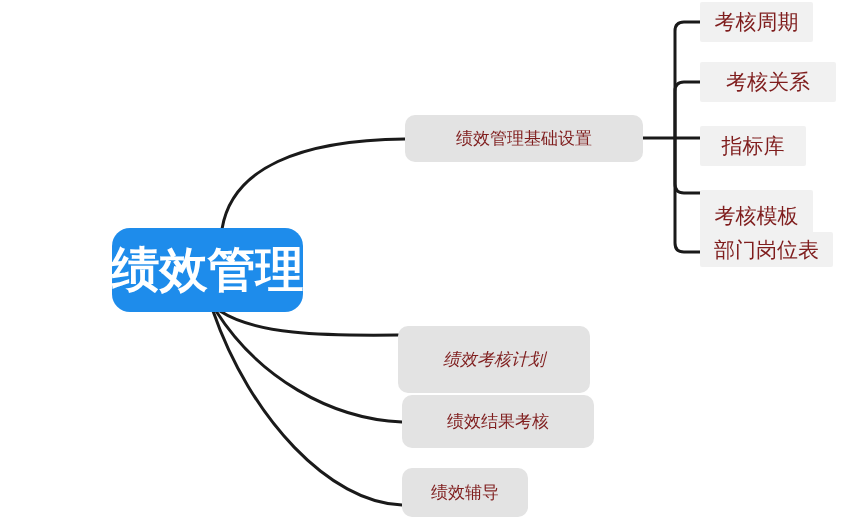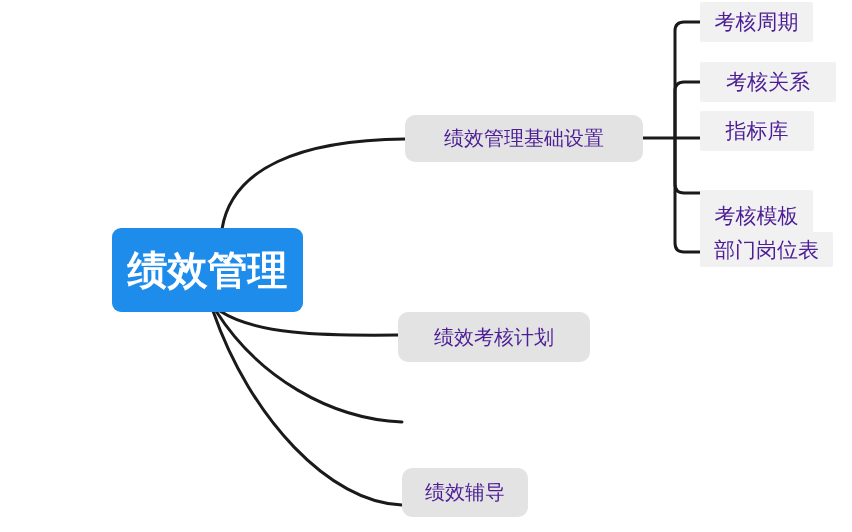--- a/index.html
+++ b/index.html
@@ -28,52 +28,52 @@
     stroke-width: 3;
     stroke-linecap: round;
     stroke-linejoin: round;
   }
   .node {
     position: absolute;
     display: flex;
     align-items: center;
     justify-content: center;
     box-sizing: border-box;
-    color: #4c1d95;
+    color: #7f1d1d;
     white-space: nowrap;
     cursor: default;
   }
   .node-root {
     left: 112px;
     top: 228px;
     width: 191px;
     height: 84px;
     background: #1e8ceb;
-    border-radius: 9px;
+    border-radius: 18px;
     color: #ffffff;
-    font-size: 40px;
+    font-size: 48px;
     font-weight: bold;
   }
   .node-branch {
     background: #e3e3e3;
     border-radius: 10px;
-    font-size: 20px;
+    font-size: 17px;
   }
   .node-leaf {
     background: #f1f1f1;
     border-radius: 2px;
     font-size: 21px;
   }
   .b1 { left: 405px; top: 115px; width: 238px; height: 47px; }
-  .b2 { left: 398px; top: 312px; width: 192px; height: 50px; }
+  .b2 { left: 398px; top: 326px; width: 192px; height: 67px; font-style: italic; }
   .b3 { left: 402px; top: 395px; width: 192px; height: 53px; }
   .b4 { left: 402px; top: 468px; width: 126px; height: 49px; }
   .l1 { left: 700px; top: 2px;   width: 113px; height: 40px; }
   .l2 { left: 700px; top: 62px;  width: 136px; height: 40px; }
-  .l3 { left: 700px; top: 111px; width: 114px;  height: 40px; }
+  .l3 { left: 700px; top: 126px; width: 106px;  height: 40px; }
   .l4 { left: 700px; top: 190px; width: 113px; height: 52px; }
   .l5 { left: 700px; top: 232px; width: 133px; height: 35px; }
 </style>
 </head>
 <body>
 
 <div class="canvas">
 
   <svg class="edges" viewBox="0 0 852 532" xmlns="http://www.w3.org/2000/svg">
     <path d="M 222,229 C 232,168 300,140 405,139"></path>
@@ -84,20 +84,21 @@
     <path d="M 675,138 L 675,31 Q 675,22 684,22 L 700,22"></path>
     <path d="M 675,138 L 675,91 Q 675,82 684,82 L 700,82"></path>
     <path d="M 675,138 L 675,184 Q 675,193 684,193 L 700,193"></path>
     <path d="M 675,138 L 675,243 Q 675,252 684,252 L 700,252"></path>
   </svg>
 
   <div class="node node-root">绩效管理</div>
 
   <div class="node node-branch b1">绩效管理基础设置</div>
   <div class="node node-branch b2">绩效考核计划</div>
+  <div class="node node-branch b3">绩效结果考核</div>
   <div class="node node-branch b4">绩效辅导</div>
 
   <div class="node node-leaf l1">考核周期</div>
   <div class="node node-leaf l2">考核关系</div>
   <div class="node node-leaf l3">指标库</div>
   <div class="node node-leaf l4">考核模板</div>
   <div class="node node-leaf l5">部门岗位表</div>
 
 </div>
 

